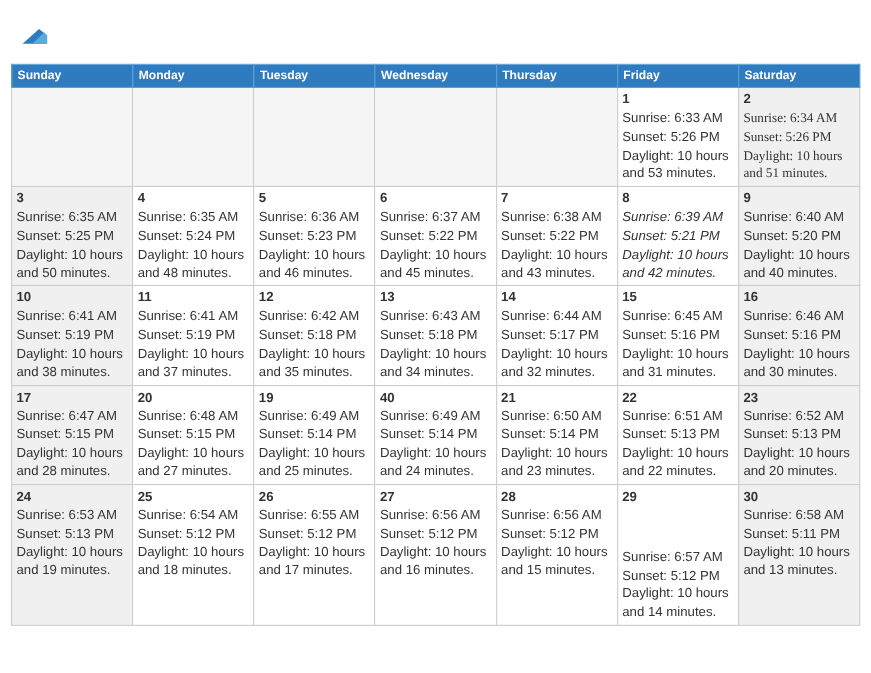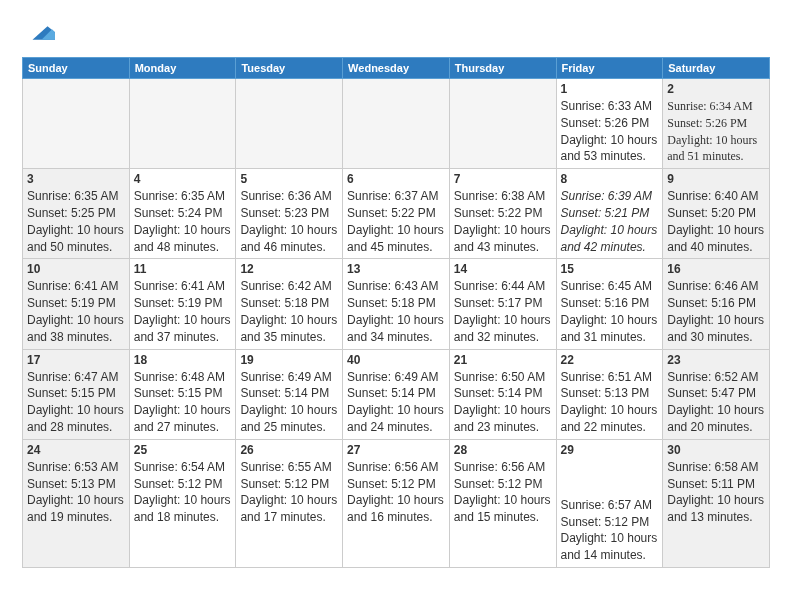--- a/index.html
+++ b/index.html
@@ -6,21 +6,21 @@
     body {
       width: 792px;
       height: 612px;
       font-family: Arial, sans-serif;
       background: #fff;
       overflow: hidden;
     }
     .page {
       width: 792px;
       height: 612px;
-      padding: 10px 22px;
+      padding: 10px 10px;
     }
     .header {
       display: flex;
       align-items: flex-start;
       justify-content: space-between;
       margin-bottom: 8px;
     }
     .logo {
       display: flex;
       align-items: center;
@@ -252,21 +252,21 @@
         </tr>
         <tr>
           <td class="shaded">
             <span class="day-number">17</span>
             <div class="day-info" style="white-space: pre-line;">Sunrise: 6:47 AM
 Sunset: 5:15 PM
 Daylight: 10 hours
 and 28 minutes.</div>
           </td>
           <td>
-            <span class="day-number">18</span>
+            <span class="day-number">20</span>
             <div class="day-info" style="white-space: pre-line;">Sunrise: 6:48 AM
 Sunset: 5:15 PM
 Daylight: 10 hours
 and 27 minutes.</div>
           </td>
           <td>
             <span class="day-number">19</span>
             <div class="day-info" style="white-space: pre-line;">Sunrise: 6:49 AM
 Sunset: 5:14 PM
 Daylight: 10 hours
@@ -289,21 +289,21 @@
           <td>
             <span class="day-number">22</span>
             <div class="day-info" style="white-space: pre-line;">Sunrise: 6:51 AM
 Sunset: 5:13 PM
 Daylight: 10 hours
 and 22 minutes.</div>
           </td>
           <td class="shaded">
             <span class="day-number">23</span>
             <div class="day-info" style="white-space: pre-line;">Sunrise: 6:52 AM
-Sunset: 5:47 PM
+Sunset: 5:13 PM
 Daylight: 10 hours
 and 20 minutes.</div>
           </td>
         </tr>
         <tr>
           <td class="shaded">
             <span class="day-number">24</span>
             <div class="day-info" style="white-space: pre-line;">Sunrise: 6:53 AM
 Sunset: 5:13 PM
 Daylight: 10 hours

